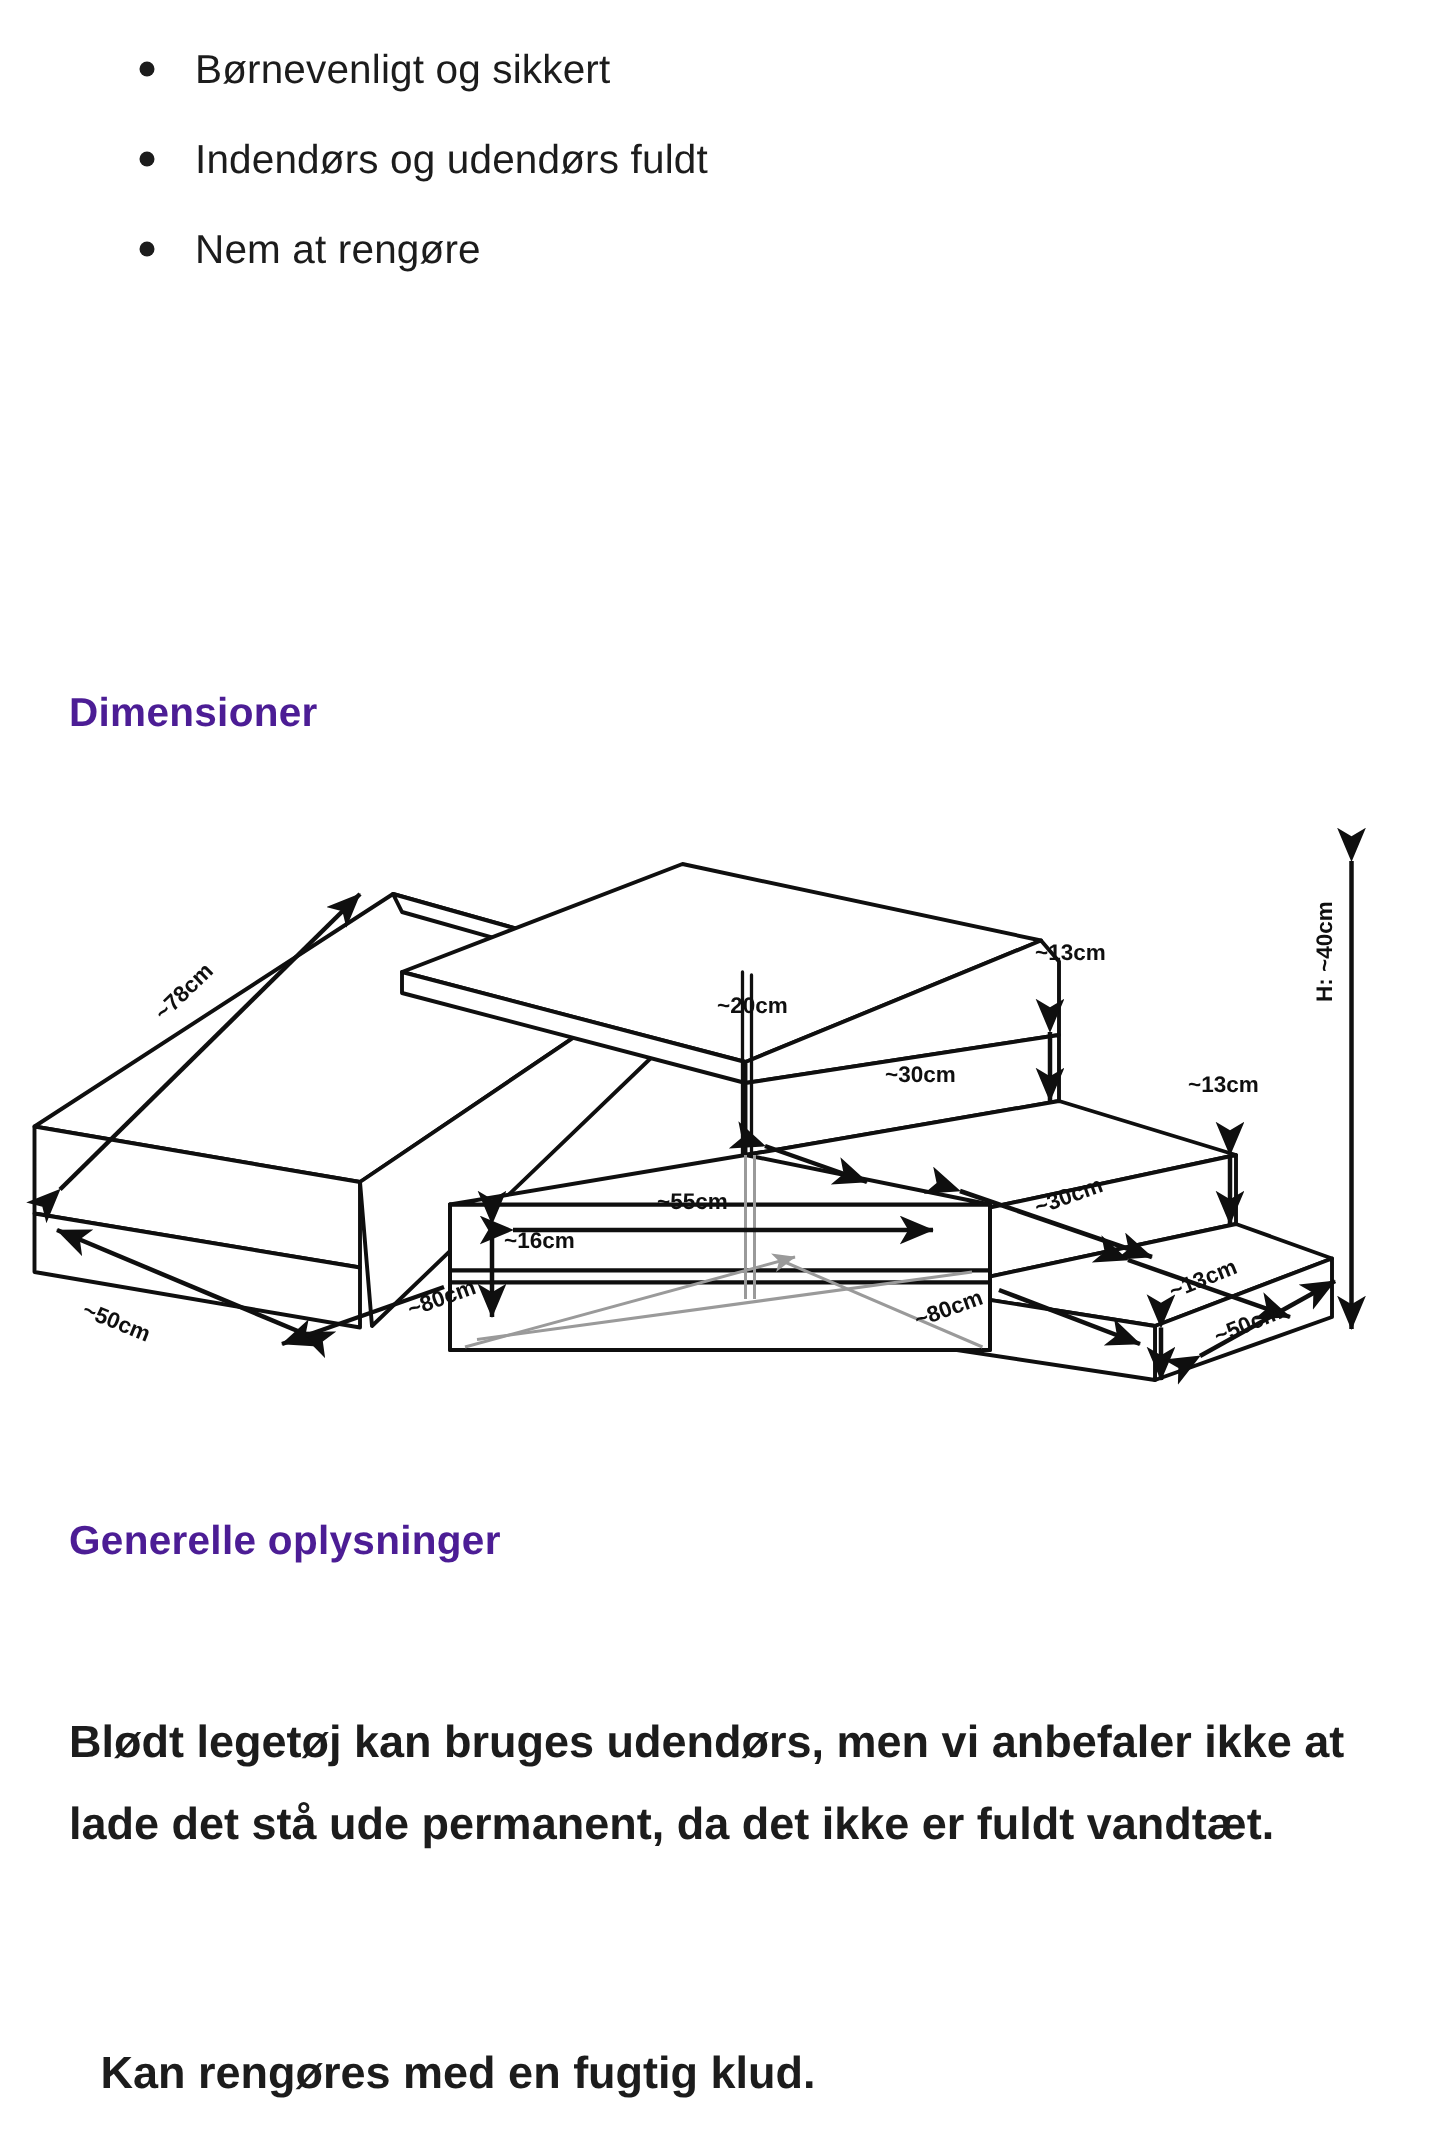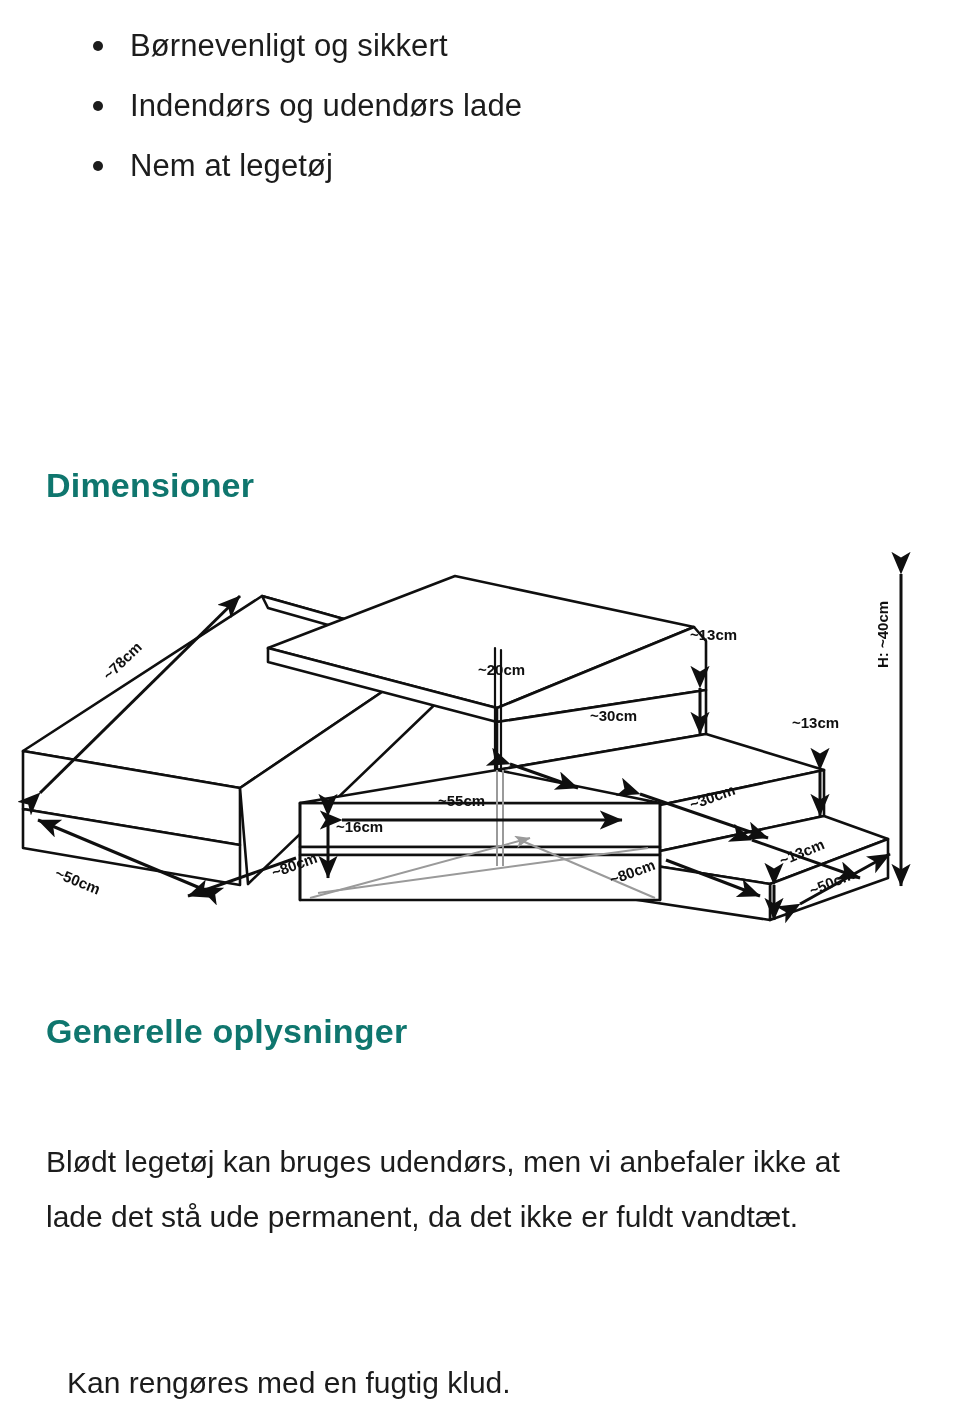--- a/index.html
+++ b/index.html
@@ -26,21 +26,21 @@
     width: 960px;
     padding: 16px 0 0 0;
     margin: 0;
     list-style: none;
   }
   .feature-item {
     position: relative;
     padding-left: 130px;
     height: 60px;
     line-height: 60px;
-    font-size: 31px;
+    font-size: 27px;
     font-weight: 400;
     letter-spacing: 0.1px;
     color: #1c1c1c;
     white-space: nowrap;
   }
   .feature-bullet {
     position: absolute;
     left: 93px;
     top: 50%;
     margin-top: -5px;
@@ -48,24 +48,24 @@
     height: 10px;
     border-radius: 50%;
     background: #1c1c1c;
     display: block;
   }
 
   
   .section-heading {
     position: absolute;
     left: 46px;
-    font-size: 34px;
+    font-size: 27px;
     font-weight: 700;
     letter-spacing: 0.2px;
-    color: #0f766e;
+    color: #4c1d95;
   }
   #heading-dimensioner { top: 438px; }
   #heading-generelle   { top: 996px; margin-top: 16px; }
 
   
   .diagram-wrap {
     position: absolute;
     left: 0;
     top: 548px;
     width: 960px;
@@ -73,41 +73,41 @@
   }
   .diagram-wrap svg { display: block; }
 
   
   .body-text {
     position: absolute;
     left: 46px;
     width: 855px;
     font-size: 30px;
     line-height: 55px;
-    font-weight: 400;
+    font-weight: 700;
     color: #1c1c1c;
   }
   #paragraph-outdoor  { top: 1104px; }
   #paragraph-cleaning { top: 1325px; margin-left: 21px; }
 </style>
 </head>
 <body>
 
 <ul class="features">
   <li class="feature-item">
     <span class="feature-bullet"></span>
     <span>Børnevenligt og sikkert</span>
   </li>
   <li class="feature-item">
     <span class="feature-bullet"></span>
-    <span>Indendørs og udendørs lade</span>
+    <span>Indendørs og udendørs fuldt</span>
   </li>
   <li class="feature-item">
     <span class="feature-bullet"></span>
-    <span>Nem at legetøj</span>
+    <span>Nem at rengøre</span>
   </li>
 </ul>
 
 <h2 class="section-heading" id="heading-dimensioner">Dimensioner</h2>
 
 <div class="diagram-wrap">
 <svg width="960" height="390" viewBox="0 0 960 390" xmlns="http://www.w3.org/2000/svg">
   <defs>
     <marker id="ah" markerWidth="9" markerHeight="9" refX="7.4" refY="3.2" orient="auto" markerUnits="strokeWidth">
       <path d="M0,0 L7.6,3.2 L0,6.4 L1.9,3.2 z" fill="#0f0f0f"></path>

